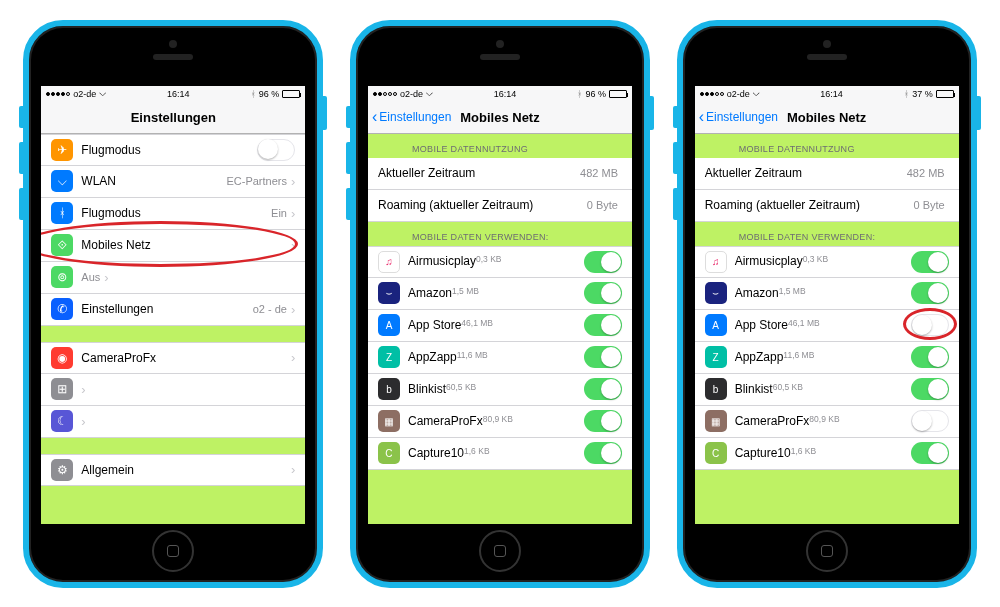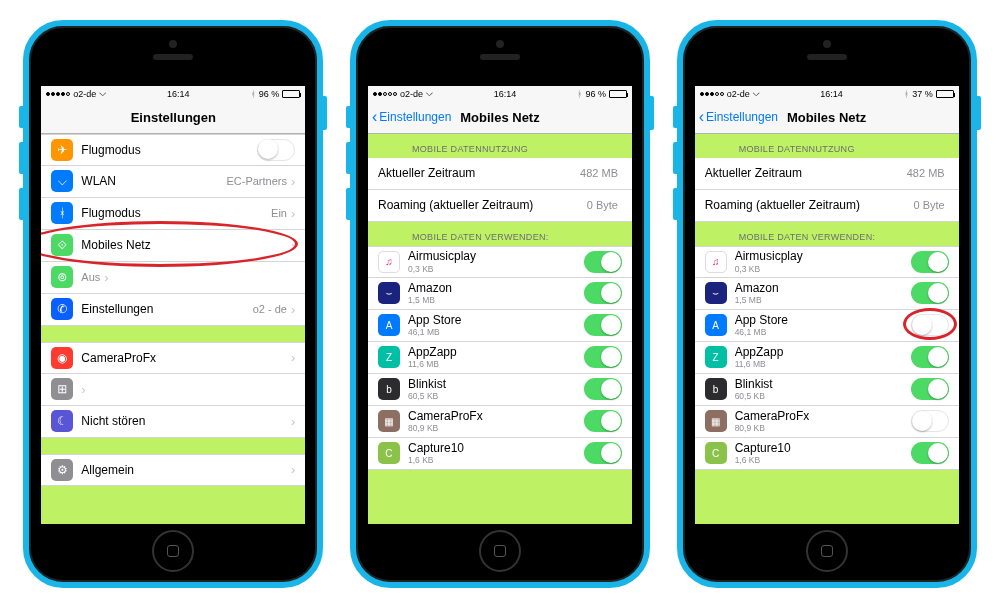--- a/index.html
+++ b/index.html
@@ -91,21 +91,21 @@
   }
   .row-label { flex:1; font-size:12px; color:#000; }
   .row-sub { font-size:8.5px; color:#8e8e93; }
   .row-detail { color:#8e8e93; font-size:11px; margin-right:4px;}
   .chev { color:#c7c7cc; font-size:13px; }
 
   .app-icon {
     width:22px; height:22px; border-radius:5px; margin-right:8px;
     display:flex; align-items:center; justify-content:center; font-size:10px; color:#fff;
   }
-  .two-line { display:flex; flex-direction:column; flex:1; line-height:1.2; }
+  .two-line { display:flex; flex-direction:row; flex:1; line-height:1.2; }
   .two-line .main { font-size:12px; color:#000; }
 
   .toggle {
     width:38px; height:22px; border-radius:11px; position:relative; transition:none;
   }
   .toggle.on { background:#4cd964; }
   .toggle.off { background:#fff; border:1.5px solid #e5e5ea; }
   .knob { width:20px; height:20px; background:#fff; border-radius:50%; position:absolute; top:1px; box-shadow:0 1px 2px rgba(0,0,0,0.3);}
   .toggle.on .knob { right:1px; }
   .toggle.off .knob { left:0px; top:-0.5px; }
@@ -201,21 +201,20 @@
           <div class="row-icon ic-red">◉</div>
           <span class="row-label">CameraProFx</span>
           <span class="chev">›</span>
         </div>
         <div class="row">
           <div class="row-icon ic-gray">⊞</div>
           <span class="chev">›</span>
         </div>
         <div class="row">
           <div class="row-icon ic-purple">☾</div>
-          <span class="row-label">Nicht stören</span>
           <span class="chev">›</span>
         </div>
       </div>
       <div class="spacer"></div>
       <div class="group">
         <div class="row">
           <div class="row-icon ic-gray">⚙</div>
           <span class="row-label">Allgemein</span>
           <span class="chev">›</span>
         </div>

